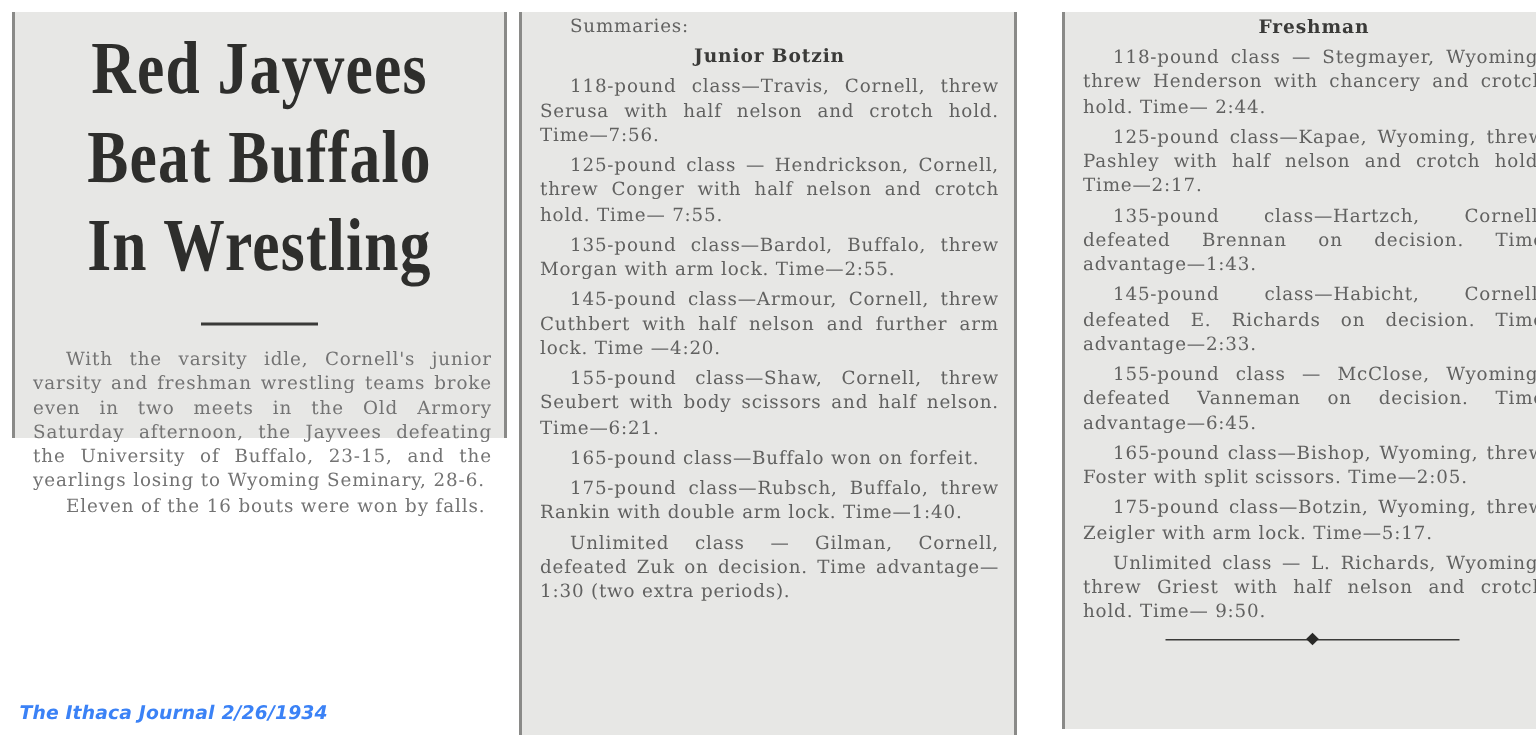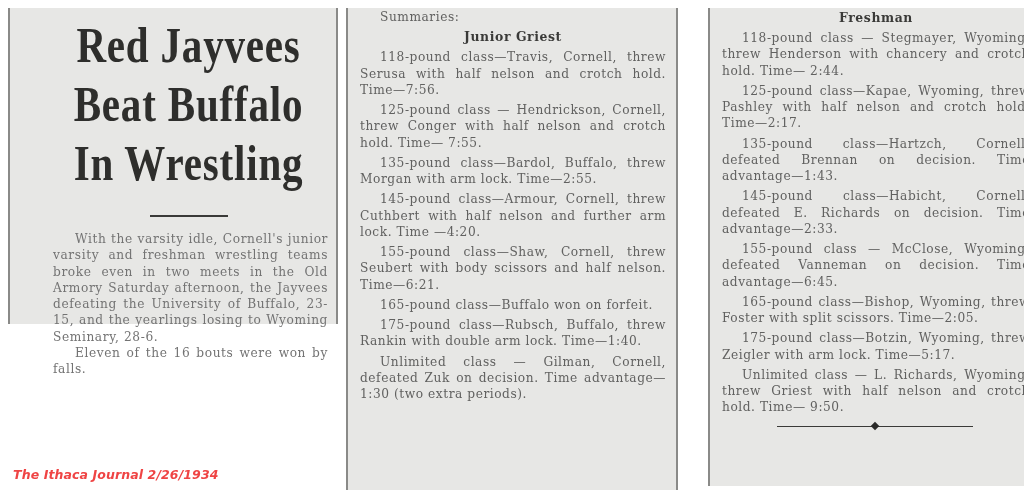--- a/index.html
+++ b/index.html
@@ -6,21 +6,21 @@
     body { width: 1024px; height: 494px; position: relative; overflow: hidden; }
     .clip {
       position: absolute;
       background: #e7e7e5;
       border-left: 2px solid #8a8a88;
       border-right: 2px solid #8a8a88;
       box-sizing: border-box;
       color: #5a5a58;
       font-family: "DejaVu Serif", serif;
     }
-    #clip-left { left: 8px; top: 8px; width: 330px; height: 316px; padding-left: 31px; }
+    #clip-left { left: 8px; top: 8px; width: 330px; height: 284px; }
     #clip-mid { left: 346px; top: 8px; width: 332px; height: 482px; }
     #clip-right { left: 708px; top: 8px; width: 334px; height: 478px; border-right-color: #6a6a68; }
 
     .headline {
       font-family: "Liberation Serif", serif;
       font-weight: bold;
       color: #2e2e2c;
       text-align: center;
       font-size: 50px;
       line-height: 59px;
@@ -69,21 +69,21 @@
       margin: 10px auto 0 auto;
     }
     .end-rule::after {
       content: ""; position: absolute; left: 95px; top: -3px;
       width: 6px; height: 6px; background: #2a2a28; transform: rotate(45deg);
     }
     .caption {
       position: absolute; left: 13px; top: 467px;
       font-family: "DejaVu Sans", sans-serif;
       font-weight: bold; font-style: italic;
-      font-size: 12.5px; color: #ef4444;
+      font-size: 12.5px; color: #3b82f6;
       letter-spacing: 0.1px;
       text-align: center;
     }
   </style>
 </head>
 <body>
 
 <div class="clip" id="clip-left">
   <div class="headline">
     <div>Red Jayvees</div>
@@ -93,21 +93,21 @@
   <div class="rule"></div>
   <div class="body-text">
     <p>With the varsity idle, Cornell's junior varsity and freshman wrestling teams broke even in two meets in the Old Armory Saturday afternoon, the Jayvees defeating the University of Buffalo, 23-15, and the yearlings losing to Wyoming Seminary, 28-6.</p>
     <p>Eleven of the 16 bouts were won by falls.</p>
   </div>
 </div>
 
 <div class="clip" id="clip-mid">
   <div class="col-text">
     <p class="lead">Summaries:</p>
-    <div class="section-head">Junior Griest</div>
+    <div class="section-head">Junior Botzin</div>
     <p>118-pound class—Travis, Cornell, threw Serusa with half nelson and crotch hold.  Time—7:56.</p>
     <p>125-pound class — Hendrickson, Cornell, threw Conger with half nelson and crotch hold.  Time— 7:55.</p>
     <p>135-pound class—Bardol, Buffalo, threw Morgan with arm lock. Time—2:55.</p>
     <p>145-pound class—Armour, Cornell, threw Cuthbert with half nelson and further arm lock.  Time —4:20.</p>
     <p>155-pound class—Shaw, Cornell, threw Seubert with body scissors and half nelson.  Time—6:21.</p>
     <p>165-pound class—Buffalo won on forfeit.</p>
     <p>175-pound class—Rubsch, Buffalo, threw Rankin with double arm lock.  Time—1:40.</p>
     <p>Unlimited class — Gilman, Cornell, defeated Zuk on decision. Time advantage—1:30 (two extra periods).</p>
   </div>
 </div>

